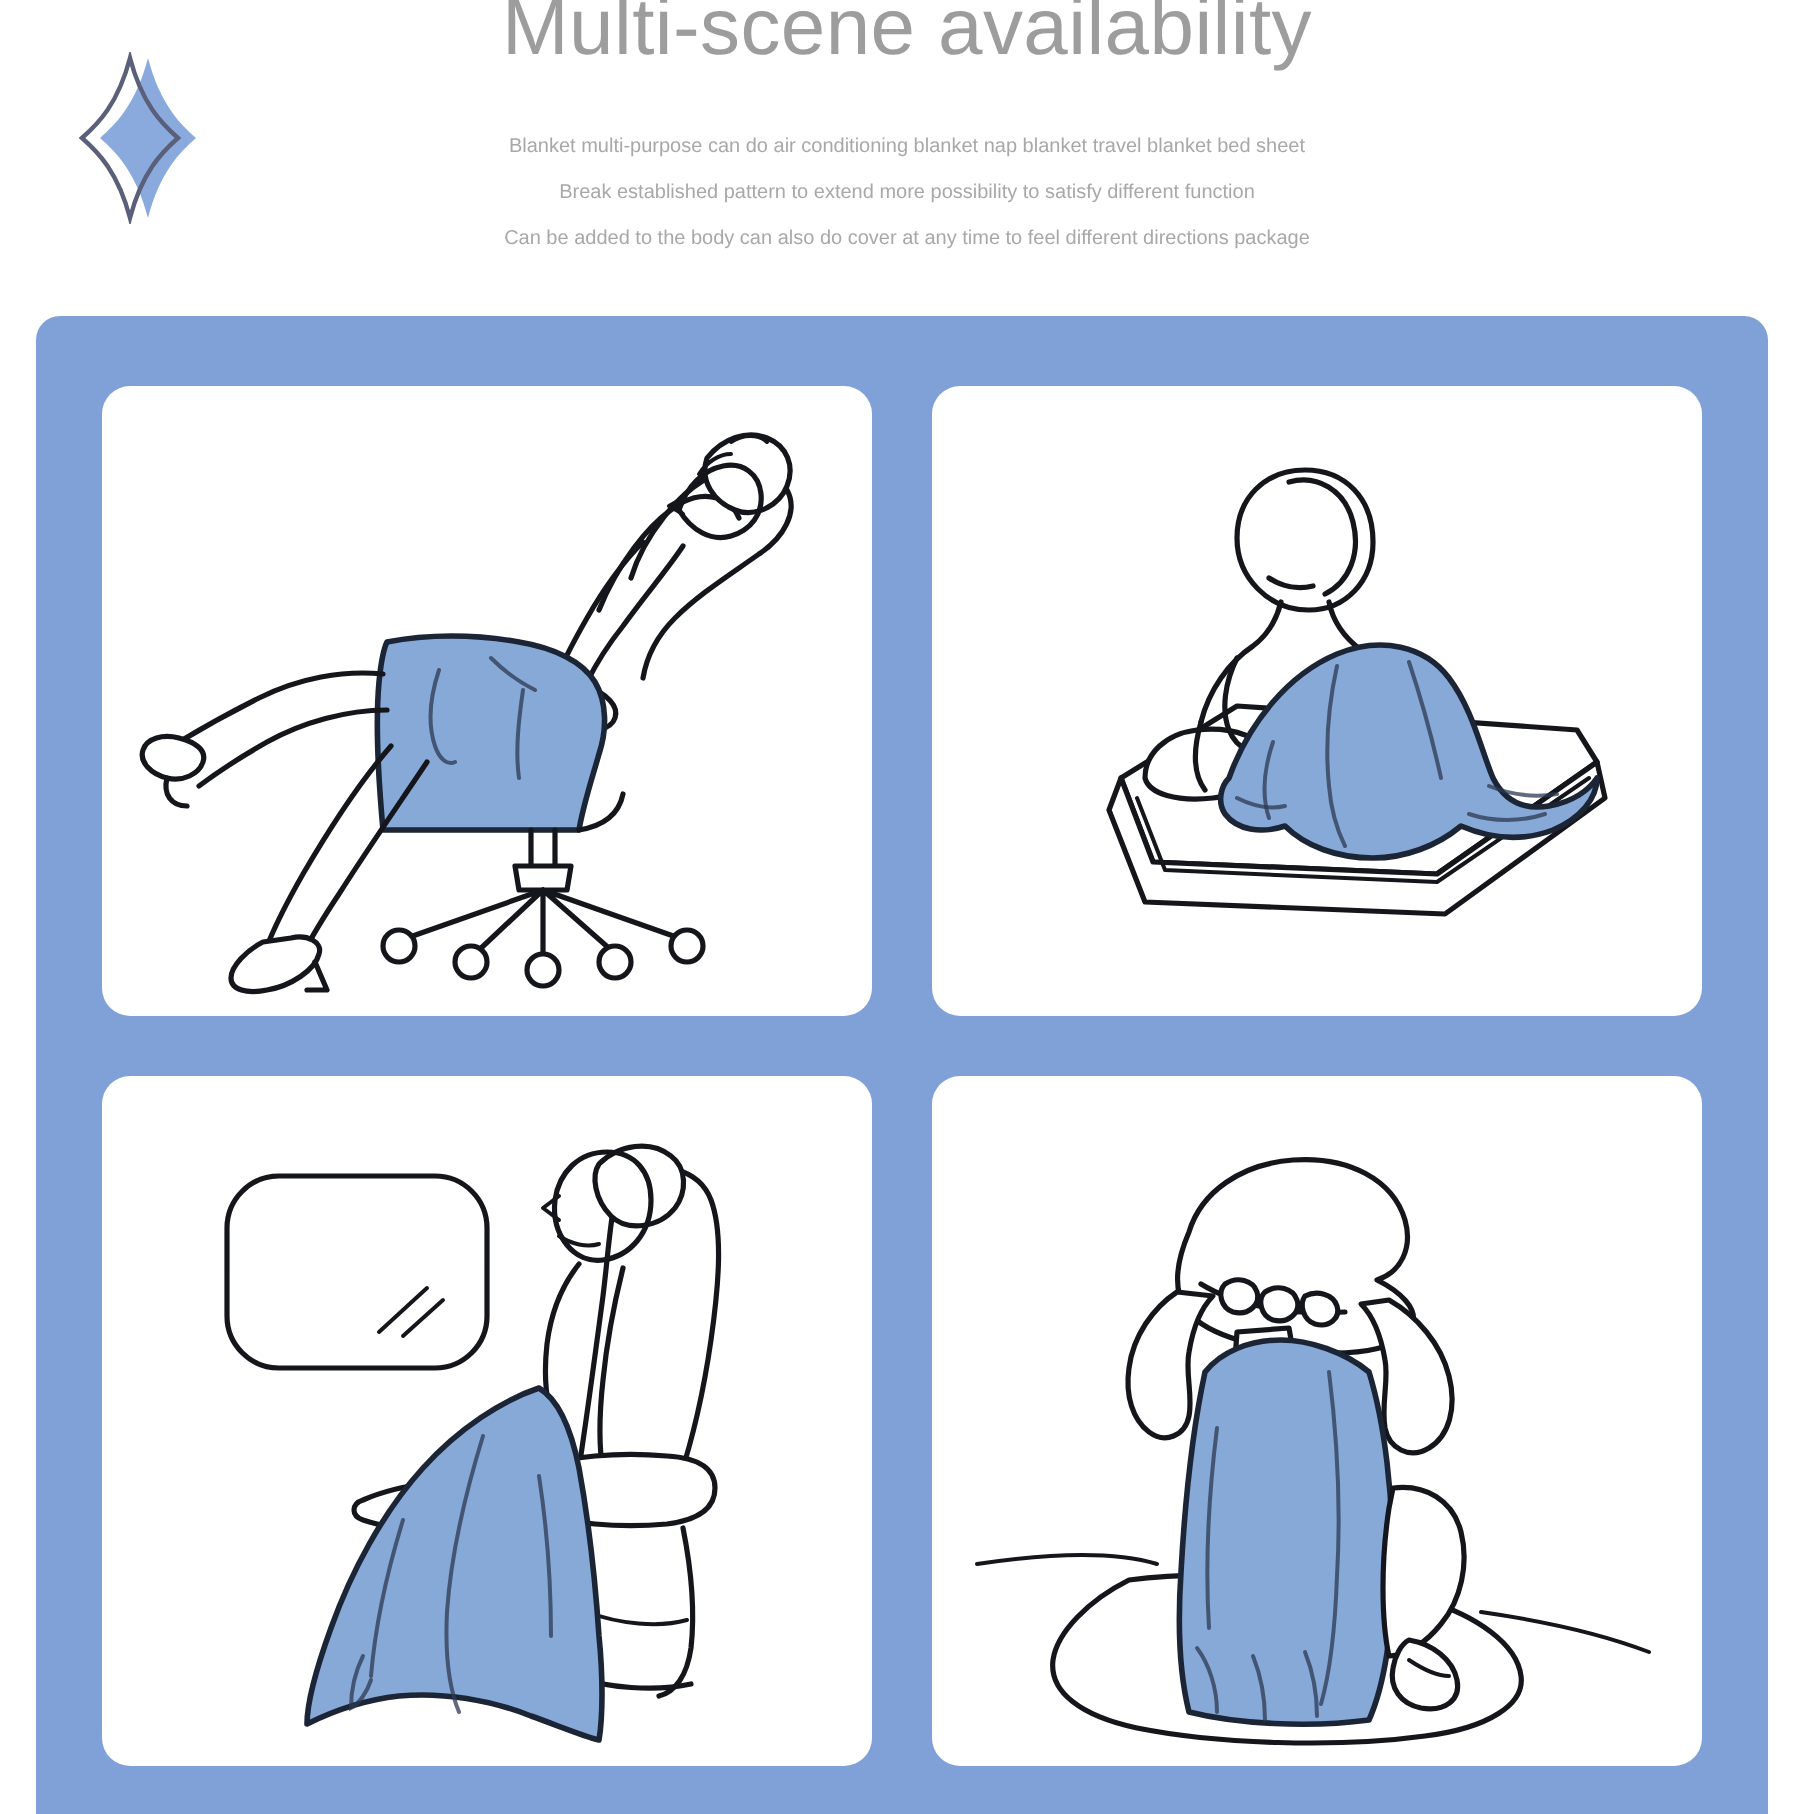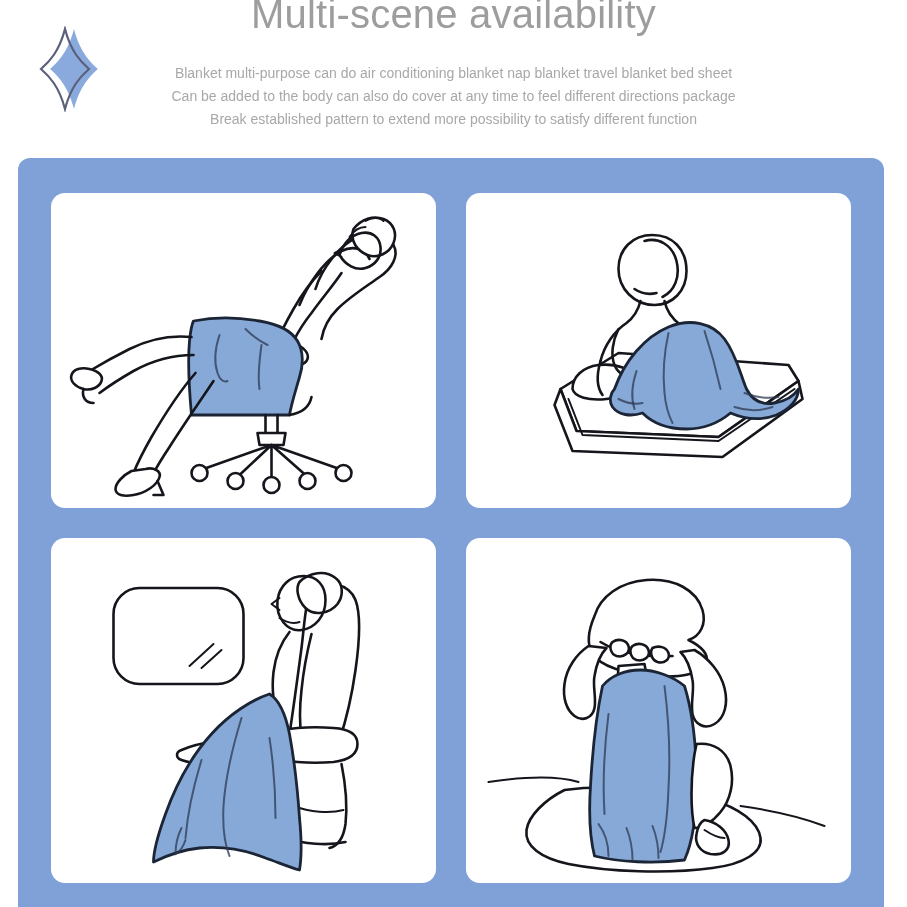--- a/index.html
+++ b/index.html
@@ -41,21 +41,21 @@
     white-space: nowrap;
   }
   .subtitle-block {
     position: absolute;
     left: 0;
     top: 62px;
     width: 907px;
     text-align: center;
   }
   .subtitle-line {
-    font-size: 14px;
+    font-size: 10px;
     color: #a8a8a8;
     line-height: 23px;
     font-weight: 400;
     white-space: nowrap;
   }
 
   
   .panel-frame {
     position: absolute;
     left: 18px;
@@ -131,22 +131,22 @@
     <svg viewBox="0 0 66 86" xmlns="http://www.w3.org/2000/svg">
       <path d="M36 3 C 42 26, 52 36, 60 43 C 52 50, 42 60, 36 83 C 30 60, 20 50, 12 43 C 20 36, 30 26, 36 3 Z" fill="#8aaade" stroke="none"></path>
       <path d="M27 3 C 33 26, 43 36, 51 43 C 43 50, 33 60, 27 83 C 21 60, 11 50, 3 43 C 11 36, 21 26, 27 3 Z" fill="none" stroke="#5a5f7a" stroke-width="2.2"></path>
     </svg>
   </div>
 
   <div class="page-title">Multi-scene availability</div>
 
   <div class="subtitle-block">
     <div class="subtitle-line">Blanket multi-purpose can do air conditioning blanket nap blanket travel blanket bed sheet</div>
+    <div class="subtitle-line">Break established pattern to extend more possibility to satisfy different function</div>
     <div class="subtitle-line">Can be added to the body can also do cover at any time to feel different directions package</div>
-    <div class="subtitle-line">Break established pattern to extend more possibility to satisfy different function</div>
   </div>
 </div>
 
 <div class="panel-frame">
   <div class="panel-grid">
 
     <div class="panel-card">
       <svg viewBox="0 0 380 315" xmlns="http://www.w3.org/2000/svg">
 
         <path class="ink" d="M262 96 C 268 76, 286 52, 304 44 C 318 38, 334 42, 340 52 C 346 63, 338 76, 326 84

